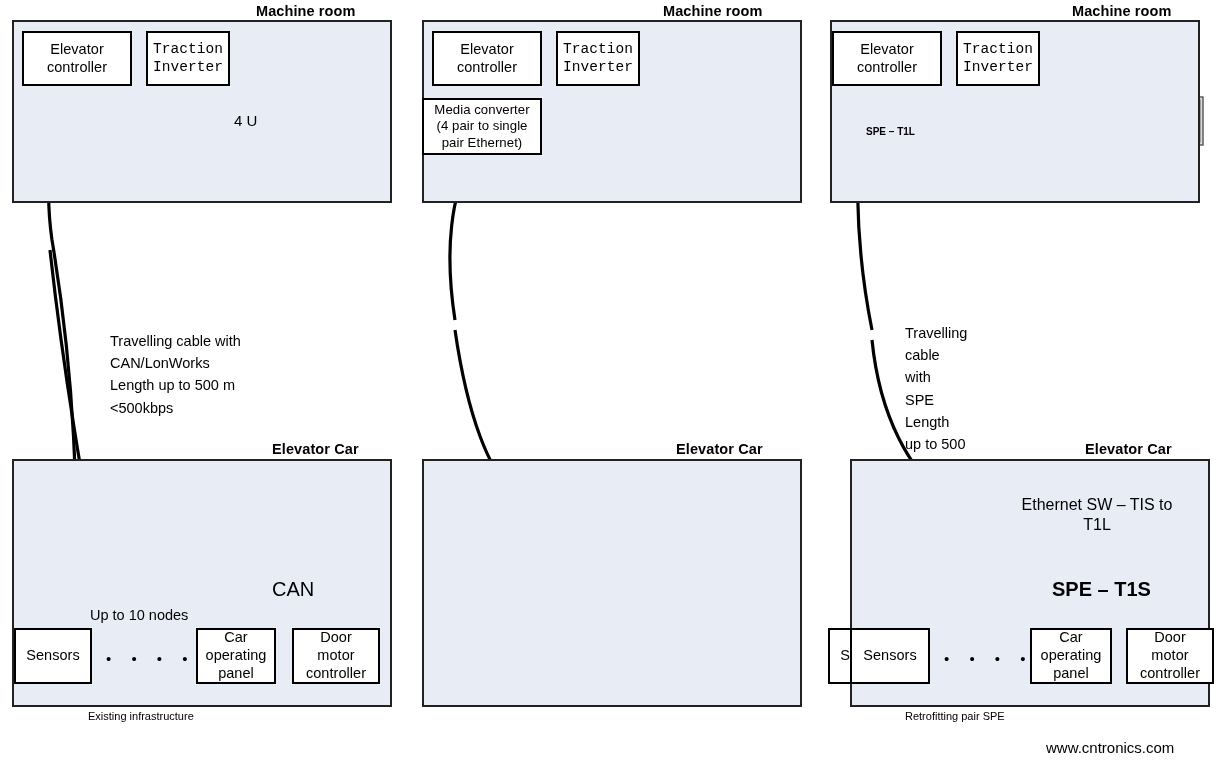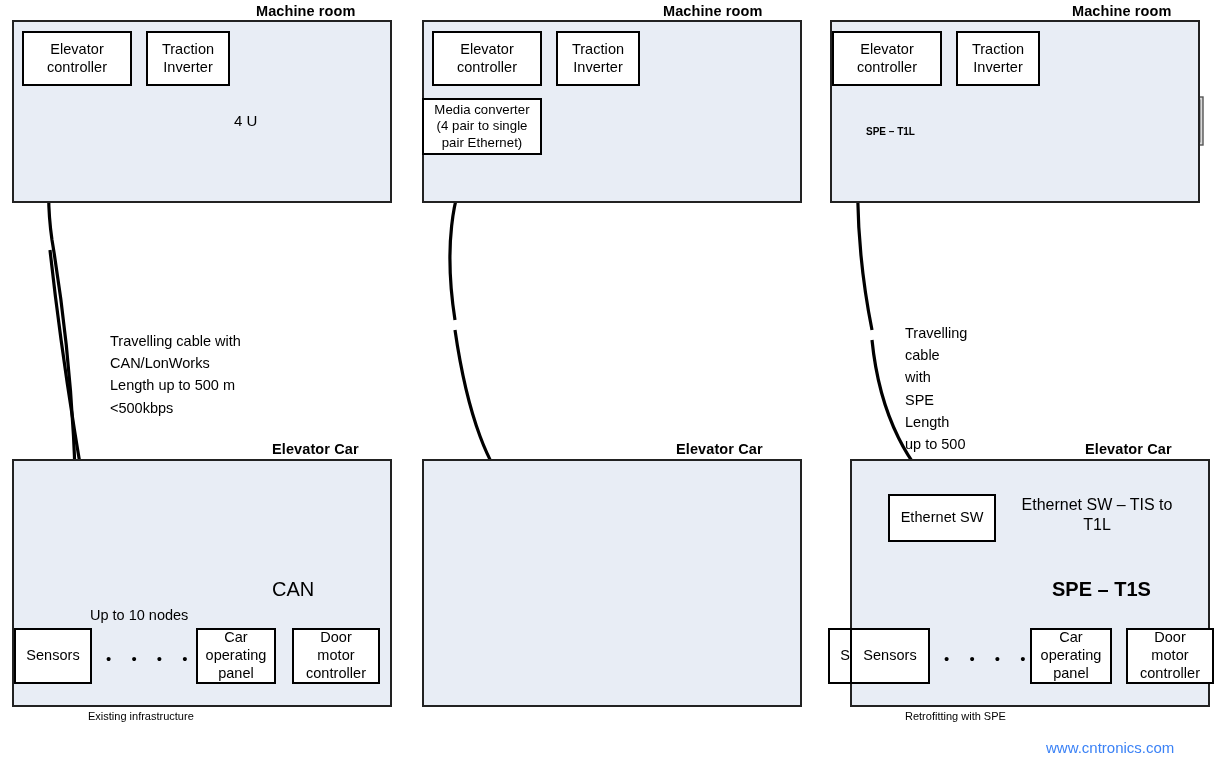--- a/index.html
+++ b/index.html
@@ -63,21 +63,21 @@
     align-items: center;
     justify-content: center;
     text-align: center;
     font-size: 14.5px;
     line-height: 1.22;
     letter-spacing: 0.05px;
   }
 
   
   .box-ctrl     { left: 22px;  top: 31px;  width: 110px; height: 55px; }
-  .box-inv      { left: 146px; top: 31px;  width: 84px;  height: 55px; }
+  .box-inv      { left: 146px; top: 31px;  width: 84px;  height: 55px; font-family: Liberation Mono, monospace; }
   .box-mediaconv{ left: 422px; top: 98px;  width: 120px; height: 57px; font-size: 13.2px; }
   .lbl-4u {
     position: absolute; font-size: 15px;
     left: 234px; top: 112px;
   }
   #panel-1 .lbl-4u { left: 636px; }
   .lbl-spe-t1l {
     position: absolute;
     font-size: 10px; font-weight: bold;
     left: 866px; top: 126px;
@@ -138,21 +138,21 @@
     font-size: 11px;
     white-space: nowrap;
   }
   #panel-0 .caption { left: 88px; }
   #panel-1 .caption { left: 495px; }
 
   .watermark {
     position: absolute;
     left: 1046px; top: 739px;
     font-size: 15px;
-    color: #3b82f6;
+    color: #000000;
     white-space: nowrap;
   }
 
   svg.overlay {
     position: absolute; left: 0; top: 0;
     width: 1230px; height: 762px;
     pointer-events: none;
   }
 </style>
 </head>
@@ -435,40 +435,39 @@
 
   <div class="nbox box-sensors" style="left:418px; width:78px;">Sensors</div>
   <div class="dots" style="left:510px;">•  •  •  •  •</div>
   <div class="nbox box-cop" style="left: 600px; width: 80px; white-space: pre-line;">Car
 operating
 panel</div>
   <div class="nbox box-door" style="left: 696px; width: 88px; white-space: pre-line;">Door
 motor
 controller</div>
 
-  <div class="caption">Retrofitting with SPE</div>
+  <div class="caption">Retrofitting pair SPE</div>
 </div>
 
 <div class="nbox box-mediaconv" style="white-space: pre-line;">Media converter
 (4 pair to single
 pair Ethernet)</div>
 
 <div class="panel" id="panel-2">
   <div class="room-title mr-title">Machine room</div>
   <div class="room machine-room"></div>
 
   <div class="nbox box-ctrl" style="left: 12px; top: 31px; width: 110px; white-space: pre-line;">Elevator
 controller</div>
   <div class="nbox box-inv" style="left: 136px; top: 31px; width: 84px; white-space: pre-line;">Traction
 Inverter</div>
 
   <div class="room-title car-title">Elevator Car</div>
   <div class="room car-room"></div>
 
-  <div class="nbox box-ethsw" style="left:68px;">Ethernet SW</div>
 
   <div class="nbox box-sensors" style="left:30px; width:80px;">Sensors</div>
   <div class="dots" style="left:124px;">•  •  •  •  •</div>
   <div class="nbox box-cop" style="left: 210px; width: 82px; white-space: pre-line;">Car
 operating
 panel</div>
   <div class="nbox box-door" style="left: 306px; width: 88px; white-space: pre-line;">Door
 motor
 controller</div>
 

